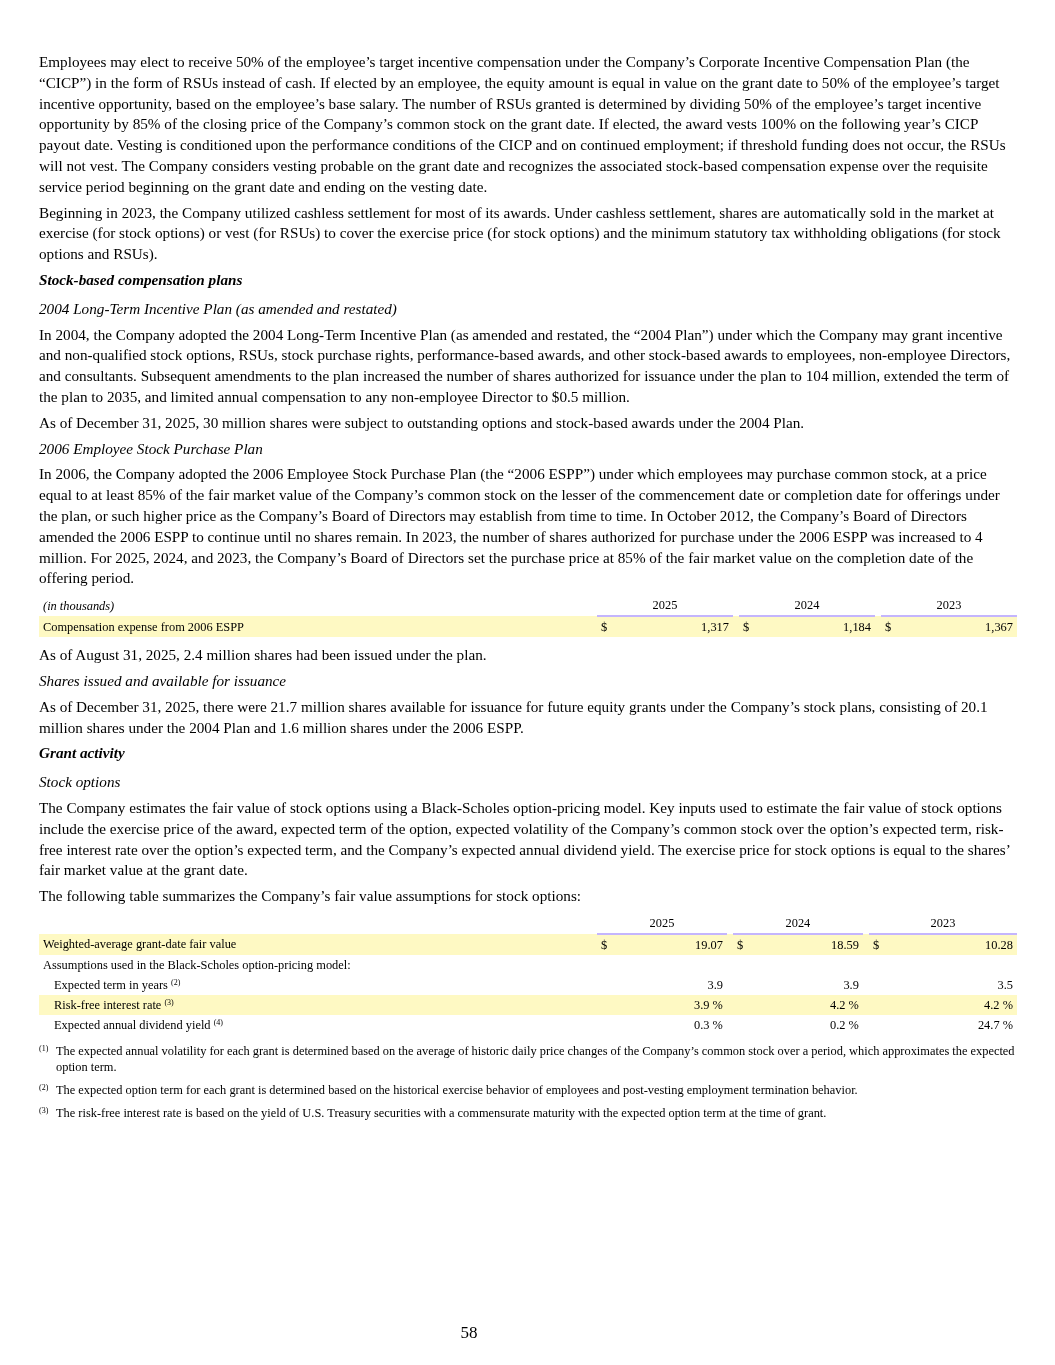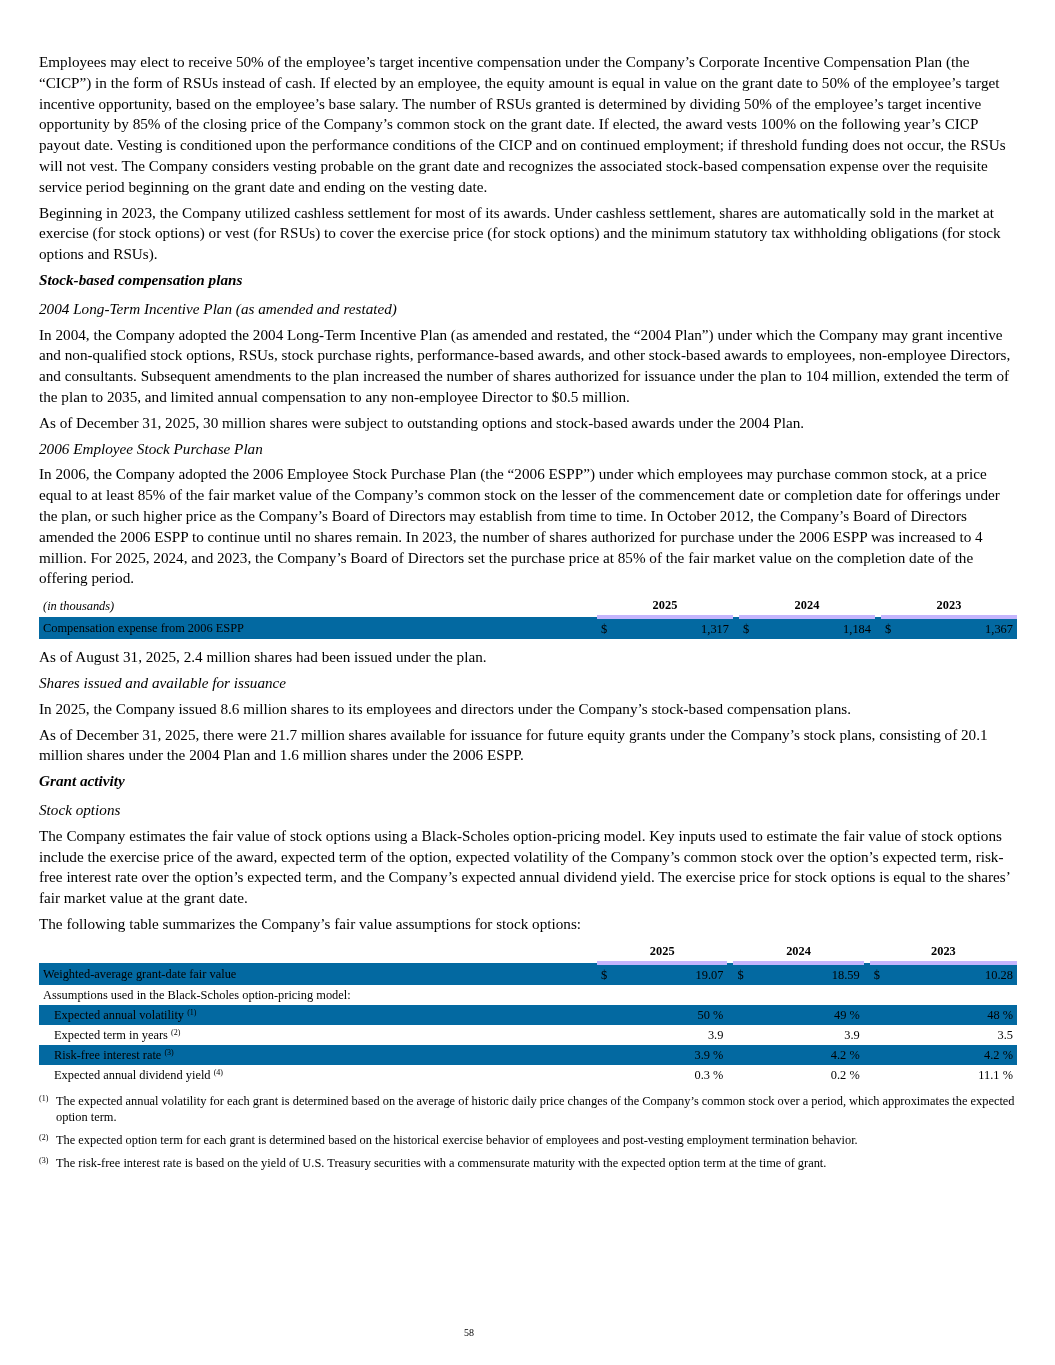--- a/index.html
+++ b/index.html
@@ -8,35 +8,35 @@
     font-family: "Liberation Serif", serif; color: #000; font-size: 15.2px; line-height: 20.8px;
   }
   .page { position: absolute; left: 39px; top: 52px; width: 978px; }
   p { margin: 0 0 5px 0; }
   .h-bi { font-weight: bold; font-style: italic; margin-top: 3px; margin-bottom: 8px; }
   .h-i { font-style: italic; margin-bottom: 5px; }
   .h-gap { margin-top: 3px; }
 
   table.fin { width: 978px; border-collapse: collapse; font-size: 12.4px; line-height: 18px; margin: 6px 0 8px 0; }
   table.fin td { padding: 1px 4px; white-space: nowrap; }
-  table.fin .colhdr { text-align: center; font-weight: bold; border-bottom: 4px solid #c4b5fd; }
+  table.fin .colhdr { text-align: center; font-weight: normal; border-bottom: 2px solid #c4b5fd; }
   table.fin .gap { width: 6px; padding: 0; }
-  table.fin tr.shade td.cell { background: #0369a1; }
+  table.fin tr.shade td.cell { background: #fef9c3; }
   table.fin .dollar { width: 14px; text-align: left; }
   table.fin .num { text-align: right; }
   table.fin .lbl { width: 550px; }
   table.fin .indent { padding-left: 15px; }
   .italic { font-style: italic; margin-top: 6px; }
   sup { font-size: 8px; vertical-align: top; position: relative; top: -2px; }
 
   .footnotes { font-size: 12.4px; line-height: 16px; margin-top: 8px; }
   .fn { margin: 0 0 7px 0; padding-left: 17px; text-indent: -17px; }
   .fn sup { font-size: 8px; display: inline-block; width: 17px; text-indent: 0; }
 
-  .pagenum { position: absolute; top: 1323px; left: 0; width: 938px; text-align: center; font-size: 10px; }
+  .pagenum { position: absolute; top: 1323px; left: 0; width: 938px; text-align: center; font-size: 17px; }
 </style>
 </head>
 <body>
 
 <div class="page">
   <p>Employees may elect to receive 50% of the employee’s target incentive compensation under the Company’s Corporate Incentive Compensation Plan (the “CICP”) in the form of RSUs instead of cash. If elected by an employee, the equity amount is equal in value on the grant date to 50% of the employee’s target incentive opportunity, based on the employee’s base salary. The number of RSUs granted is determined by dividing 50% of the employee’s target incentive opportunity by 85% of the closing price of the Company’s common stock on the grant date. If elected, the award vests 100% on the following year’s CICP payout date. Vesting is conditioned upon the performance conditions of the CICP and on continued employment; if threshold funding does not occur, the RSUs will not vest. The Company considers vesting probable on the grant date and recognizes the associated stock-based compensation expense over the requisite service period beginning on the grant date and ending on the vesting date.</p>
   <p>Beginning in 2023, the Company utilized cashless settlement for most of its awards. Under cashless settlement, shares are automatically sold in the market at exercise (for stock options) or vest (for RSUs) to cover the exercise price (for stock options) and the minimum statutory tax withholding obligations (for stock options and RSUs).</p>
 
   <p class="h-bi">Stock-based compensation plans</p>
   <p class="h-i">2004 Long-Term Incentive Plan (as amended and restated)</p>
@@ -65,21 +65,20 @@
       <td class="cell num">1,184</td>
       <td class="cell gap"></td>
       <td class="cell dollar">$</td>
       <td class="cell num">1,367</td>
     </tr>
   </tbody>
     </table>
 
   <p>As of August 31, 2025, 2.4 million shares had been issued under the plan.</p>
   <p class="h-i h-gap">Shares issued and available for issuance</p>
-  <p>In 2025, the Company issued 8.6 million shares to its employees and directors under the Company’s stock-based compensation plans.</p>
   <p>As of December 31, 2025, there were 21.7 million shares available for issuance for future equity grants under the Company’s stock plans, consisting of 20.1 million shares under the 2004 Plan and 1.6 million shares under the 2006 ESPP.</p>
 
   <p class="h-bi">Grant activity</p>
   <p class="h-i">Stock options</p>
   <p>The Company estimates the fair value of stock options using a Black-Scholes option-pricing model. Key inputs used to estimate the fair value of stock options include the exercise price of the award, expected term of the option, expected volatility of the Company’s common stock over the option’s expected term, risk-free interest rate over the option’s expected term, and the Company’s expected annual dividend yield. The exercise price for stock options is equal to the shares’ fair market value at the grant date.</p>
   <p>The following table summarizes the Company’s fair value assumptions for stock options:</p>
 
   <table class="fin">
     <tbody>
         <tr>
@@ -96,31 +95,20 @@
       <td class="cell num">19.07</td>
       <td class="cell gap"></td>
       <td class="cell dollar">$</td>
       <td class="cell num">18.59</td>
       <td class="cell gap"></td>
       <td class="cell dollar">$</td>
       <td class="cell num">10.28</td>
     </tr>
     <tr>
       <td colspan="9">Assumptions used in the Black-Scholes option-pricing model:</td>
-    </tr>
-    <tr class="shade">
-      <td class="cell indent"><span>Expected annual volatility</span> <sup>(1)</sup></td>
-      <td class="cell dollar"></td>
-      <td class="cell num">50 %</td>
-      <td class="cell gap"></td>
-      <td class="cell dollar"></td>
-      <td class="cell num">49 %</td>
-      <td class="cell gap"></td>
-      <td class="cell dollar"></td>
-      <td class="cell num">48 %</td>
     </tr>
     <tr>
       <td class="indent"><span>Expected term in years</span> <sup>(2)</sup></td>
       <td class="dollar"></td>
       <td class="num">3.9</td>
       <td class="gap"></td>
       <td class="dollar"></td>
       <td class="num">3.9</td>
       <td class="gap"></td>
       <td class="dollar"></td>
@@ -139,21 +127,21 @@
     </tr>
     <tr>
       <td class="indent"><span>Expected annual dividend yield</span> <sup>(4)</sup></td>
       <td class="dollar"></td>
       <td class="num">0.3 %</td>
       <td class="gap"></td>
       <td class="dollar"></td>
       <td class="num">0.2 %</td>
       <td class="gap"></td>
       <td class="dollar"></td>
-      <td class="num">11.1 %</td>
+      <td class="num">24.7 %</td>
     </tr>
   </tbody>
     </table>
 
   <div class="footnotes">
     <p class="fn"><sup>(1)</sup><span>The expected annual volatility for each grant is determined based on the average of historic daily price changes of the Company’s common stock over a period, which approximates the expected option term.</span></p>
     <p class="fn"><sup>(2)</sup><span>The expected option term for each grant is determined based on the historical exercise behavior of employees and post-vesting employment termination behavior.</span></p>
     <p class="fn"><sup>(3)</sup><span>The risk-free interest rate is based on the yield of U.S. Treasury securities with a commensurate maturity with the expected option term at the time of grant.</span></p>
   </div>
 </div>

